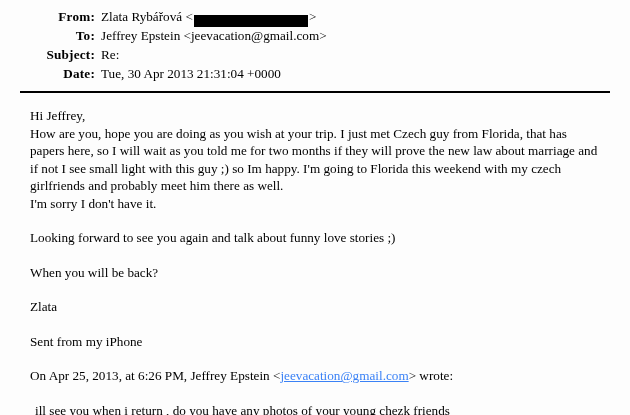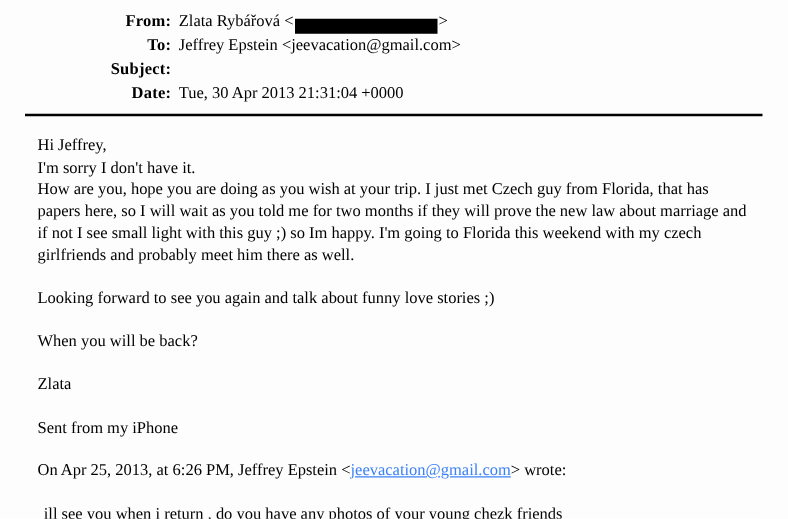--- a/index.html
+++ b/index.html
@@ -22,21 +22,20 @@
   }
   .headers {
     padding: 8px 0 0 0;
   }
   .hdr-row {
     display: flex;
     align-items: baseline;
     font-size: 13.2px;
     line-height: 18px;
     margin-bottom: 1px;
-    padding-left: 42px;
   }
   .hdr-label {
     width: 95px;
     text-align: right;
     font-weight: bold;
     padding-right: 6px;
     flex: 0 0 auto;
     letter-spacing: 0.2px;
   }
   .hdr-value {
@@ -97,37 +96,40 @@
 
     <div class="hdr-row">
       <div class="hdr-label">To:</div>
       <div class="hdr-value">
         <span>Jeffrey Epstein &lt;jeevacation@gmail.com&gt;</span>
       </div>
     </div>
 
     <div class="hdr-row">
       <div class="hdr-label">Subject:</div>
+      <div class="hdr-value">
+        <span>Re:</span>
+      </div>
     </div>
 
     <div class="hdr-row">
       <div class="hdr-label">Date:</div>
       <div class="hdr-value">
         <span>Tue, 30 Apr 2013 21:31:04 +0000</span>
       </div>
     </div>
 
   </div>
 
   <hr class="rule">
 
   <div class="body-text">
     <p>Hi Jeffrey,</p>
+    <p>How are you, hope you are doing as you wish at your trip. I just met Czech guy from Florida, that has papers here, so I will wait as you told me for two months if they will prove the new law about marriage and if not I see small light with this guy ;) so Im happy. I'm going to Florida this weekend with my czech girlfriends and probably meet him there as well.</p>
     <p>I'm sorry I don't have it.</p>
-    <p>How are you, hope you are doing as you wish at your trip. I just met Czech guy from Florida, that has papers here, so I will wait as you told me for two months if they will prove the new law about marriage and if not I see small light with this guy ;) so Im happy. I'm going to Florida this weekend with my czech girlfriends and probably meet him there as well.</p>
 
     <div class="para-gap"></div>
     <p>Looking forward to see you again and talk about funny love stories ;)</p>
 
     <div class="para-gap"></div>
     <p>When you will be back?</p>
 
     <div class="para-gap"></div>
     <p>Zlata</p>
 

